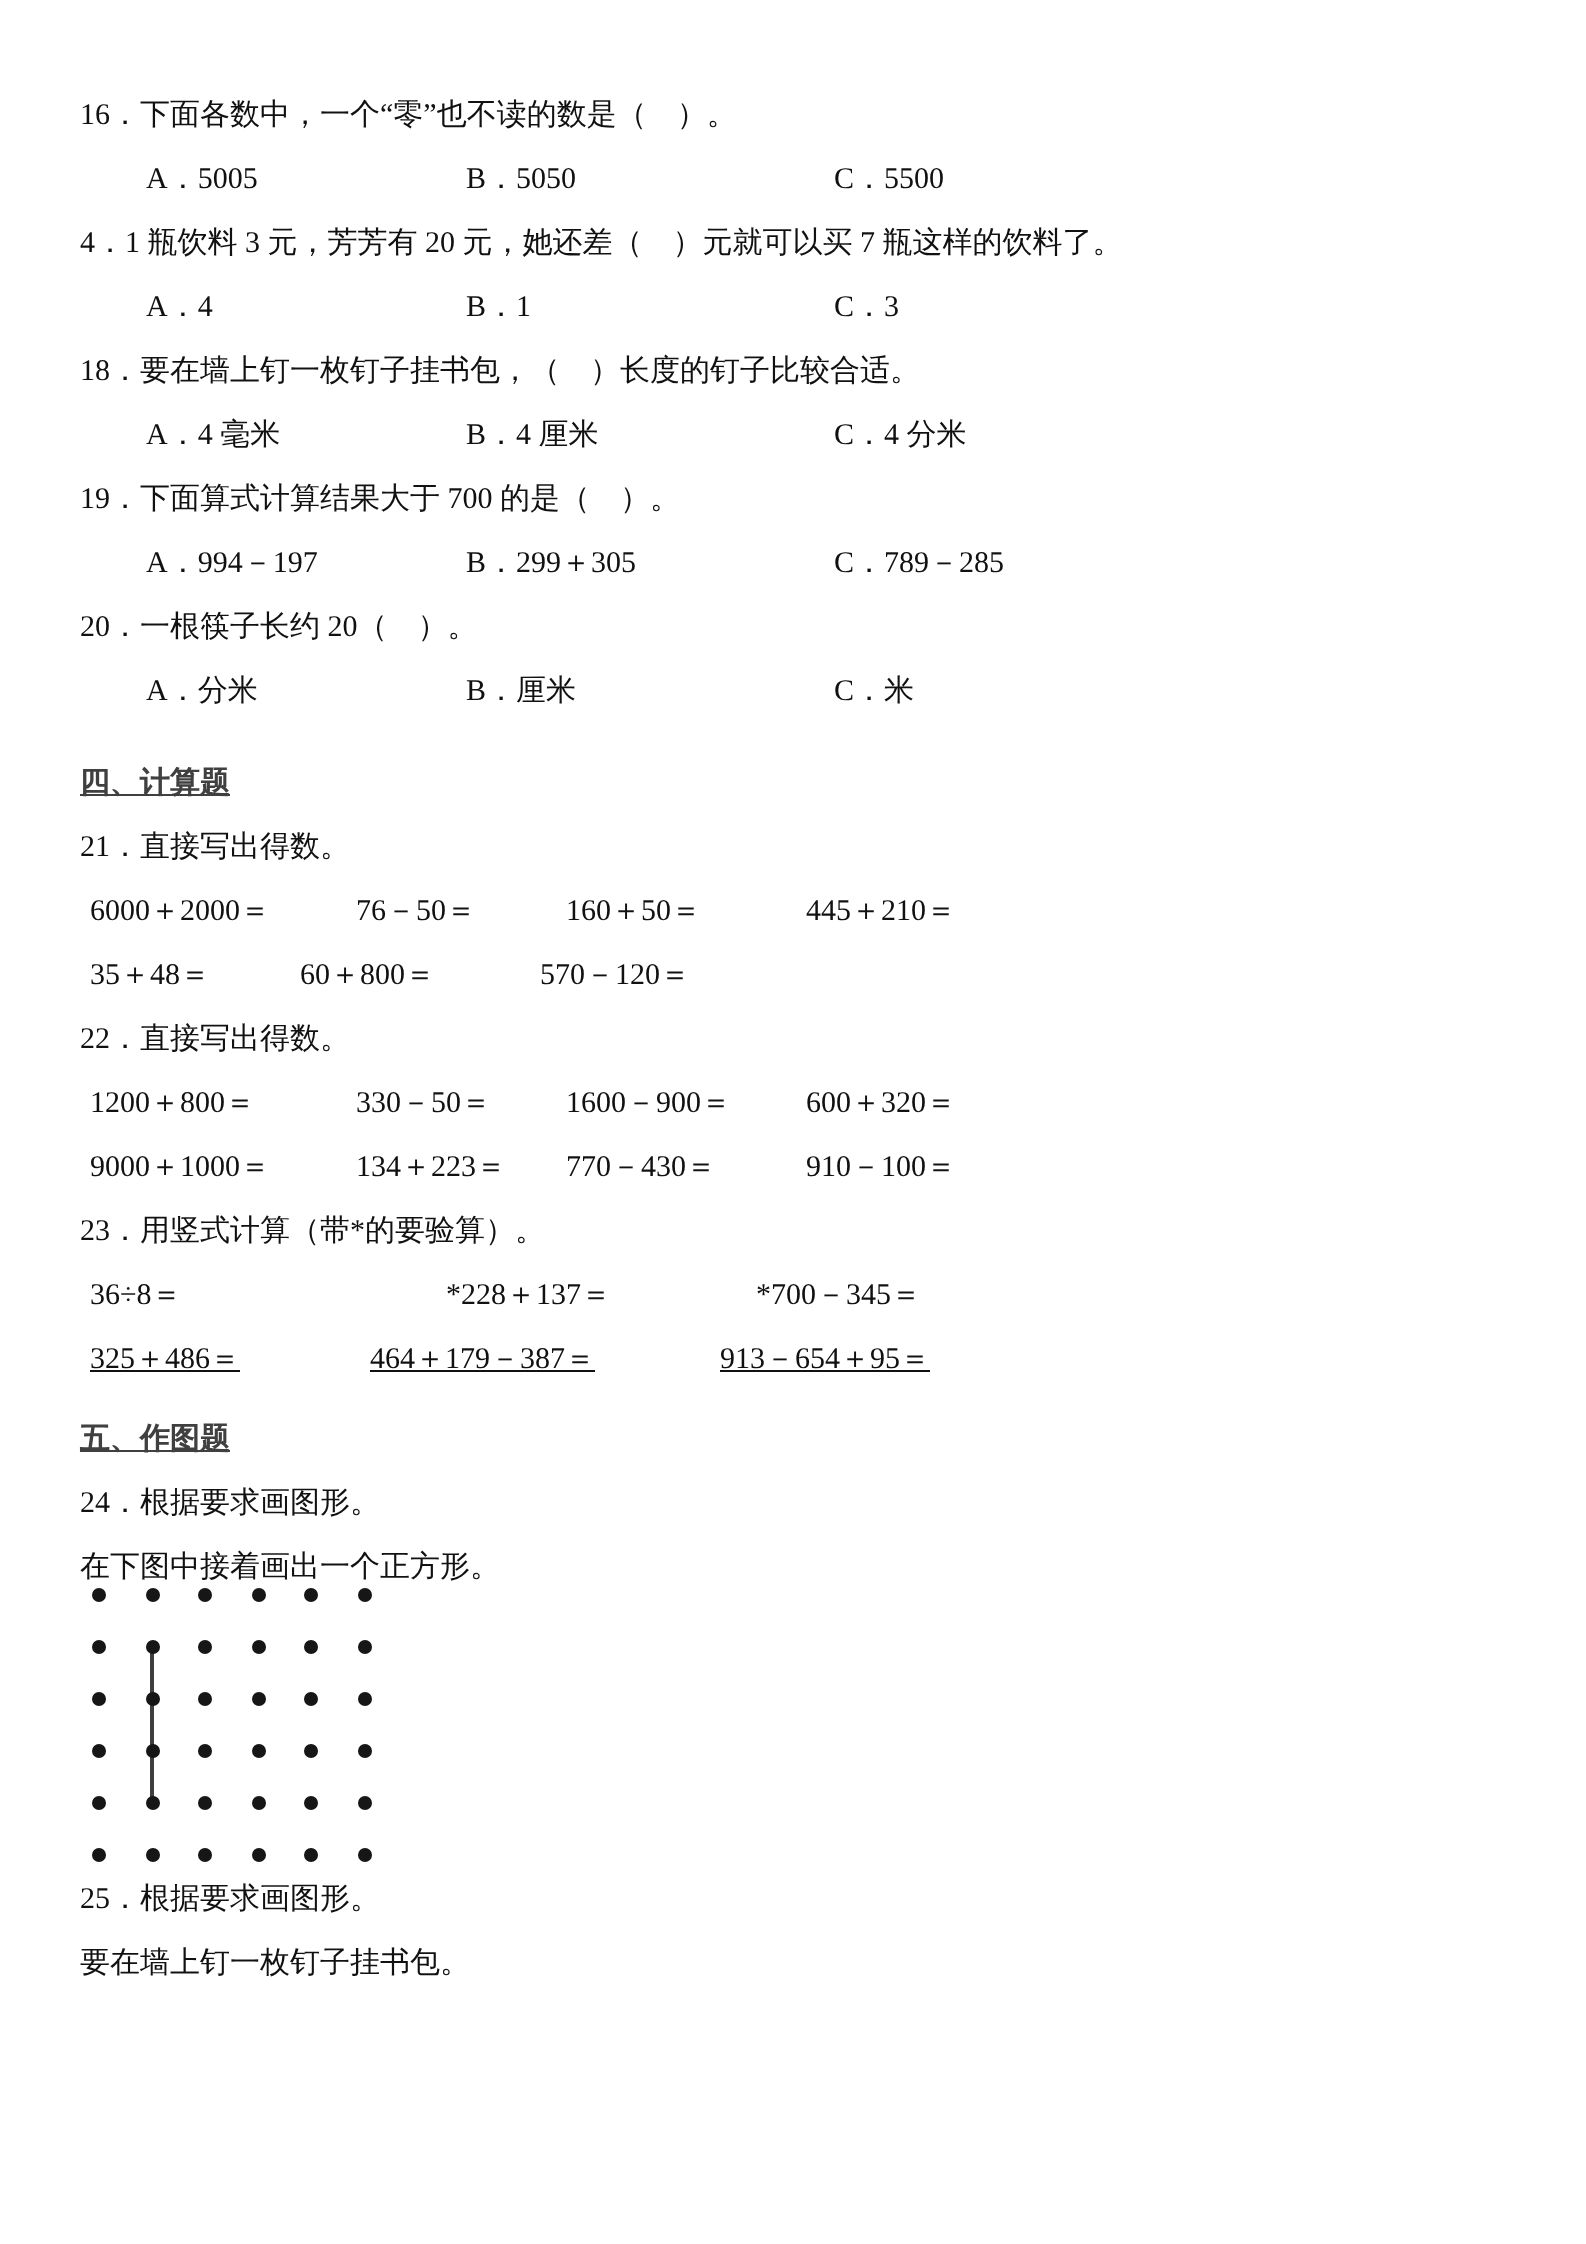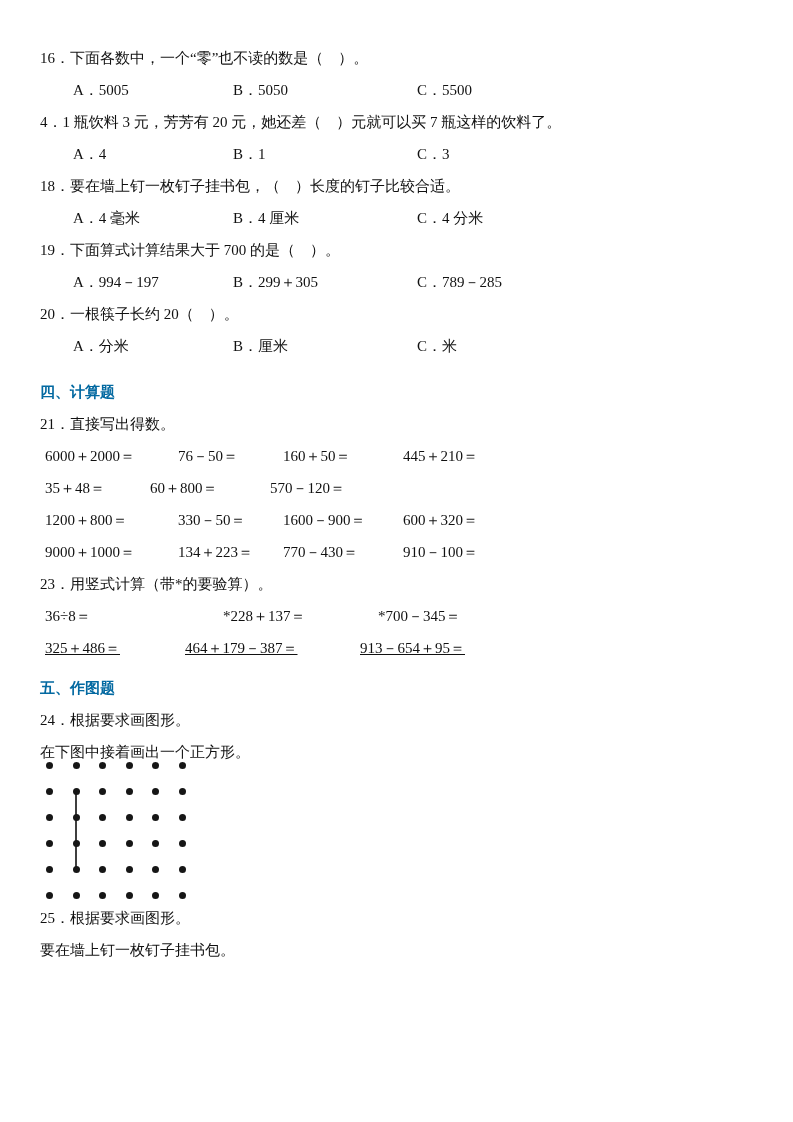--- a/index.html
+++ b/index.html
@@ -33,21 +33,22 @@
   .calc3a .c3 { flex: 1; }
   .calc3b { display: flex; padding-left: 5px; text-decoration: underline; }
   .calc3b .c1 { width: 140px; }
   .calc3b .c2 { width: 175px; }
   .calc3b .c3 { flex: 1; }
   .sec {
     margin: 14px 0 0 0;
     font-size: 15px; font-weight: bold;
     line-height: 32px;
     font-family: "Liberation Sans", "DejaVu Sans", sans-serif;
-    color: #0369a1;
+    color: #404040;
+    text-decoration: underline;
   }
   .sec2 { margin-top: 8px; }
   .dot-grid {
     position: relative;
     margin: -6px 0 0 6px;
     width: 170px; height: 140px;
   }
   .dot {
     position: absolute;
     width: 7px; height: 7px;
@@ -108,20 +109,21 @@
     <span class="c2">76－50＝</span>
     <span class="c3">160＋50＝</span>
     <span class="c4">445＋210＝</span>
   </p>
   <p class="line calc4">
     <span class="c2">35＋48＝</span>
     <span class="c3">60＋800＝</span>
     <span class="c4">570－120＝</span>
   </p>
 
+  <p class="line">22．直接写出得数。</p>
   <p class="line calc4">
     <span class="c1">1200＋800＝</span>
     <span class="c2">330－50＝</span>
     <span class="c3">1600－900＝</span>
     <span class="c4">600＋320＝</span>
   </p>
   <p class="line calc4">
     <span class="c1">9000＋1000＝</span>
     <span class="c2">134＋223＝</span>
     <span class="c3">770－430＝</span>

